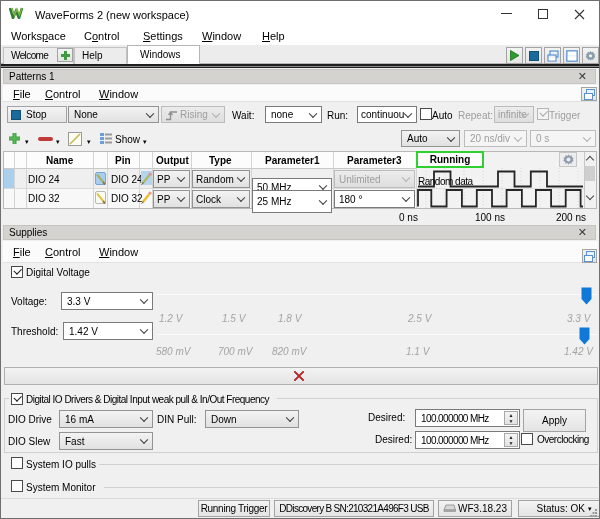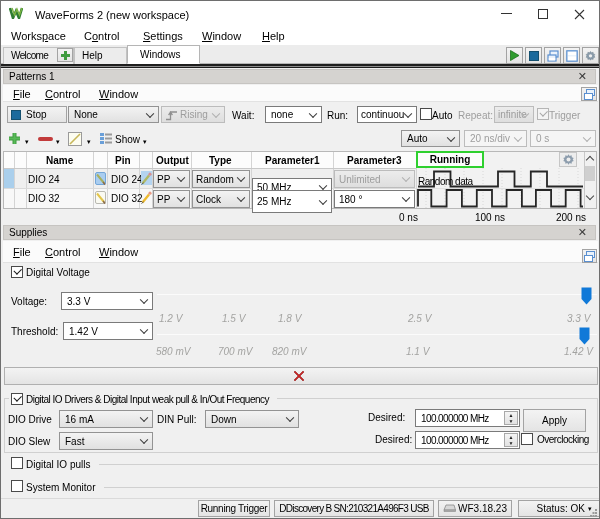--- a/index.html
+++ b/index.html
@@ -335,21 +335,21 @@
 <div class="btn" style="left:522px;top:408px;width:63px;height:23px;">Apply</div>
 <div class="lbl" style="left:374px;top:433px;">Desired:</div>
 <div class="spin ls" style="left:414px;top:430px;width:105px;">100.000000 MHz<span class="spinbtn">
       <span>▲</span>
       <span>▼</span>
     </span></div>
 <div class="chk" style="left:520px;top:432px;"></div>
 <div class="lbl" style="left:536px;top:433px;letter-spacing:-0.5px;">Overclocking</div>
 
 <div class="chk" style="left:10px;top:456px;"></div>
-<div class="lbl" style="left:25px;top:458px;">Digital IO pulls</div>
+<div class="lbl" style="left:25px;top:458px;">System IO pulls</div>
 <div class="abs" style="left:98px;top:463px;width:499px;height:1px;background:#d0d0d0;"></div>
 <div class="chk" style="left:10px;top:479px;"></div>
 <div class="lbl" style="left:25px;top:481px;">System Monitor</div>
 <div class="abs" style="left:103px;top:486px;width:494px;height:1px;background:#d0d0d0;"></div>
 
 <div class="abs" style="left:0;top:497px;width:598px;height:21px;border-top:1px solid #dadada;background:#f0f0f0;"></div>
 <div class="btn" style="left:197px;top:499px;width:72px;height:17px;letter-spacing:-0.3px;">Running Trigger</div>
 <div class="btn ls" style="left:273px;top:499px;width:160px;height:17px;letter-spacing:-0.7px;">DDiscovery B SN:210321A496F3 USB</div>
 <div class="btn" style="left:437px;top:499px;width:74px;height:17px;"><svg width="13" height="9" style="margin-right:2px;">
       <path d="M3 1 L11 1 L12.5 6 L1 6 Z" fill="#d8d8d8" stroke="#8a8a8a" stroke-width="0.8"></path>

